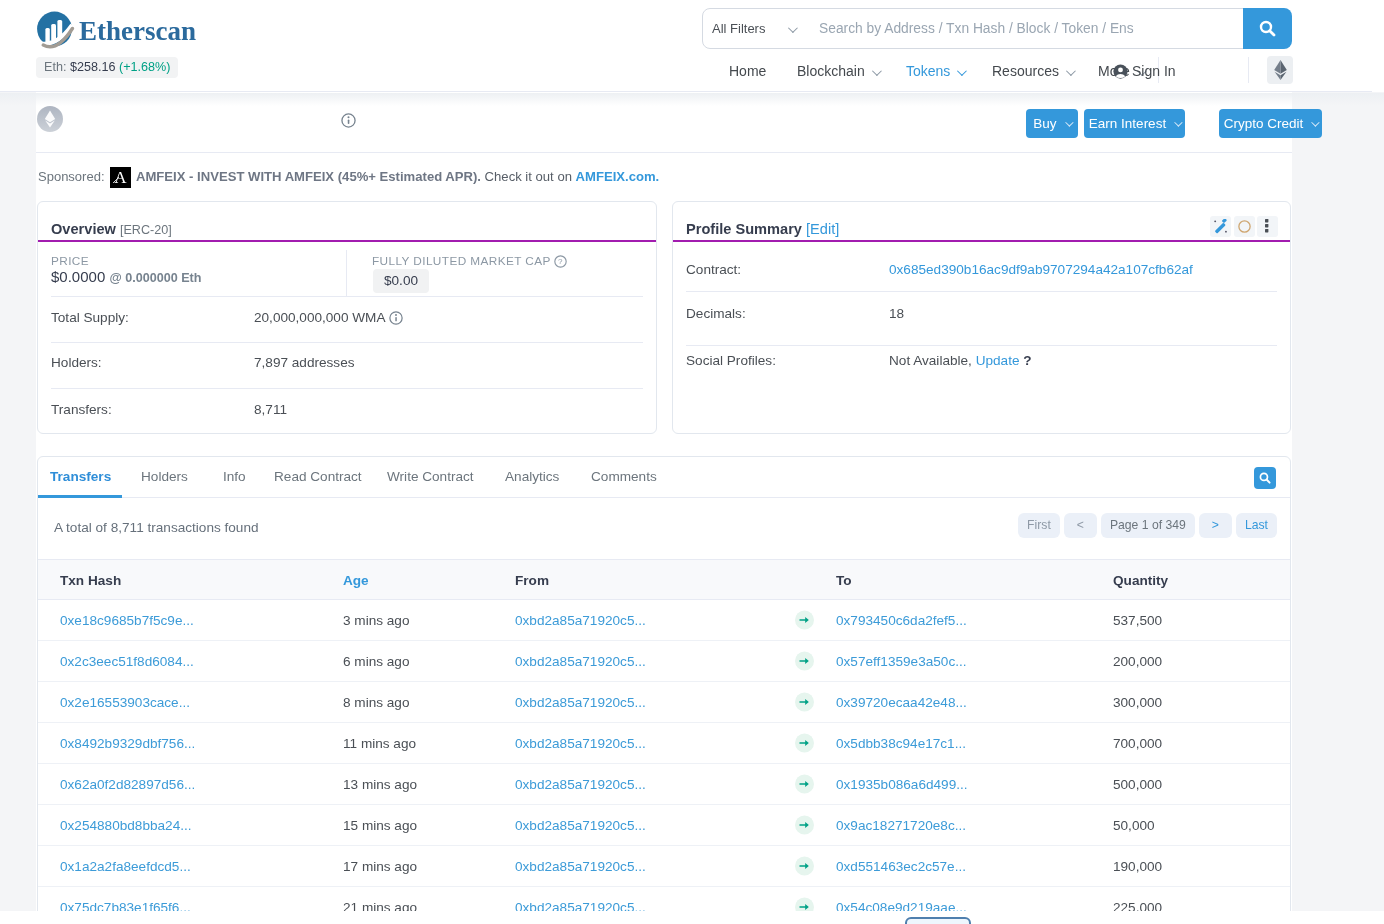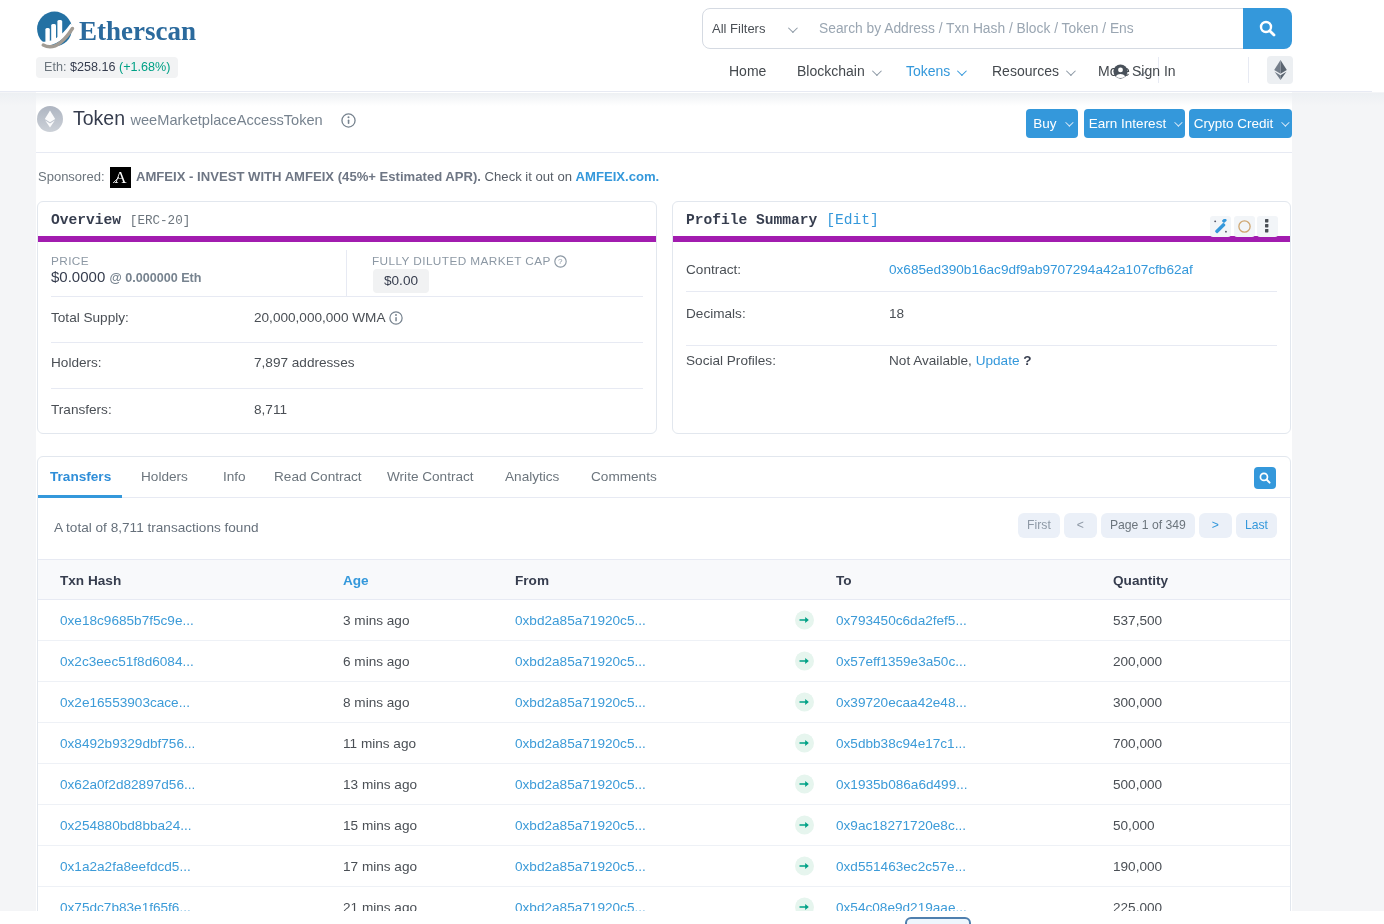--- a/index.html
+++ b/index.html
@@ -39,21 +39,21 @@
   #titlesec h1 { position:absolute; left:38px; top:15px; font-size:19.5px; font-weight:400; color:#363d4e; white-space:nowrap; }
   #titlesec .sub { font-size:14.6px; color:#77838f; }
   .btn-blue { position:absolute; top:17px; height:29px; background:#3498db; border-radius:4px; color:#fff; font-size:13.5px; display:flex; align-items:center; justify-content:center; }
   .btn-blue .caret { border-color:#d7e9f8; margin-left:8px; width:6px; height:6px; }
 
   
   #sponsored { position:absolute; left:36px; top:160px; width:1256px; height:36px; font-size:13.1px; }
 
   
   .card { position:absolute; background:#fff; border:1px solid #e2e7ee; border-radius:6px; }
-  .card-h { height:40px; border-bottom:6px solid #a21caf; line-height:37px; padding-left:13px; font-size:14.6px;font-family:Liberation Mono, monospace; }
+  .card-h { height:40px; border-bottom:2px solid #a21caf; line-height:54px; padding-left:13px; font-size:14.6px; }
   .card-h b { color:#363d4e; font-weight:700; }
 
   
   #ov { left:37px; top:201px; width:620px; height:233px; }
   #prof { left:672px; top:201px; width:619px; height:233px; }
   .row3 { position:absolute; left:13px; right:13px; border-top:1px solid #e7eaf3; }
   .lbl { position:absolute; font-size:13.6px; color:#4a4f55; }
   .val { position:absolute; font-size:13.6px; color:#4a4f55; }
 
   
@@ -134,29 +134,28 @@
       <defs>
           <linearGradient id="tg" x1="0" y1="0" x2="0" y2="1">
             <stop offset="0" stop-color="#aeb5c1"></stop>
             <stop offset="1" stop-color="#ccd1d8"></stop>
           </linearGradient>
         </defs>
       <circle cx="13" cy="13" r="13" fill="url(#tg)"></circle>
       <path d="M13 4.5 L18.2 13 L13 16.2 L7.8 13 Z" fill="#fff" opacity=".92"></path>
       <path d="M13 17.6 L17.8 14.6 L13 21.5 L8.2 14.6 Z" fill="#fff" opacity=".92"></path>
     </svg>
-    <h1 style="left:37px;">Token <span class="sub">weeMarketplaceAccessToken</span></h1>
     <svg width="15" height="15" viewBox="0 0 16 16" style="position:absolute;left:305px;top:21px;">
         <circle cx="8" cy="8" r="7" fill="none" stroke="#77838f" stroke-width="1.4"></circle>
         <circle cx="8" cy="4.6" r="1.1" fill="#77838f"></circle>
         <rect x="7.2" y="6.8" width="1.7" height="5" rx="0.8" fill="#77838f"></rect>
       </svg>
     <div class="btn-blue" style="left:990px;width:52px;">Buy<span class="caret"></span></div>
     <div class="btn-blue" style="left:1048px;width:101px;">Earn Interest<span class="caret"></span></div>
-    <div class="btn-blue" style="left:1153px;width:103px;">Crypto Credit<span class="caret"></span></div>
+    <div class="btn-blue" style="left:1183px;width:103px;">Crypto Credit<span class="caret"></span></div>
   </div>
   <div id="sponsored">
     <span style="position:absolute;left:2px;top:9px;color:#6c757d;font-size:13px;">Sponsored:</span>
     <svg width="21" height="21" viewBox="0 0 21 21" style="position:absolute;left:74px;top:7px;">
         <rect width="21" height="21" fill="#000"></rect>
         <text x="10.5" y="16" text-anchor="middle" font-family="Liberation Serif, serif" font-size="17" fill="#fff">A</text>
         <line x1="3" y1="16" x2="9" y2="10" stroke="#fff" stroke-width="0.8"></line>
       </svg>
     <span style="position:absolute;left:100px;top:9px;color:#575e67;"><b style="color:#6e7684">AMFEIX - INVEST WITH AMFEIX (45%+ Estimated APR).</b> Check it out on <a class="blue" style="font-weight:700;">AMFEIX.com.</a></span>
   </div>

